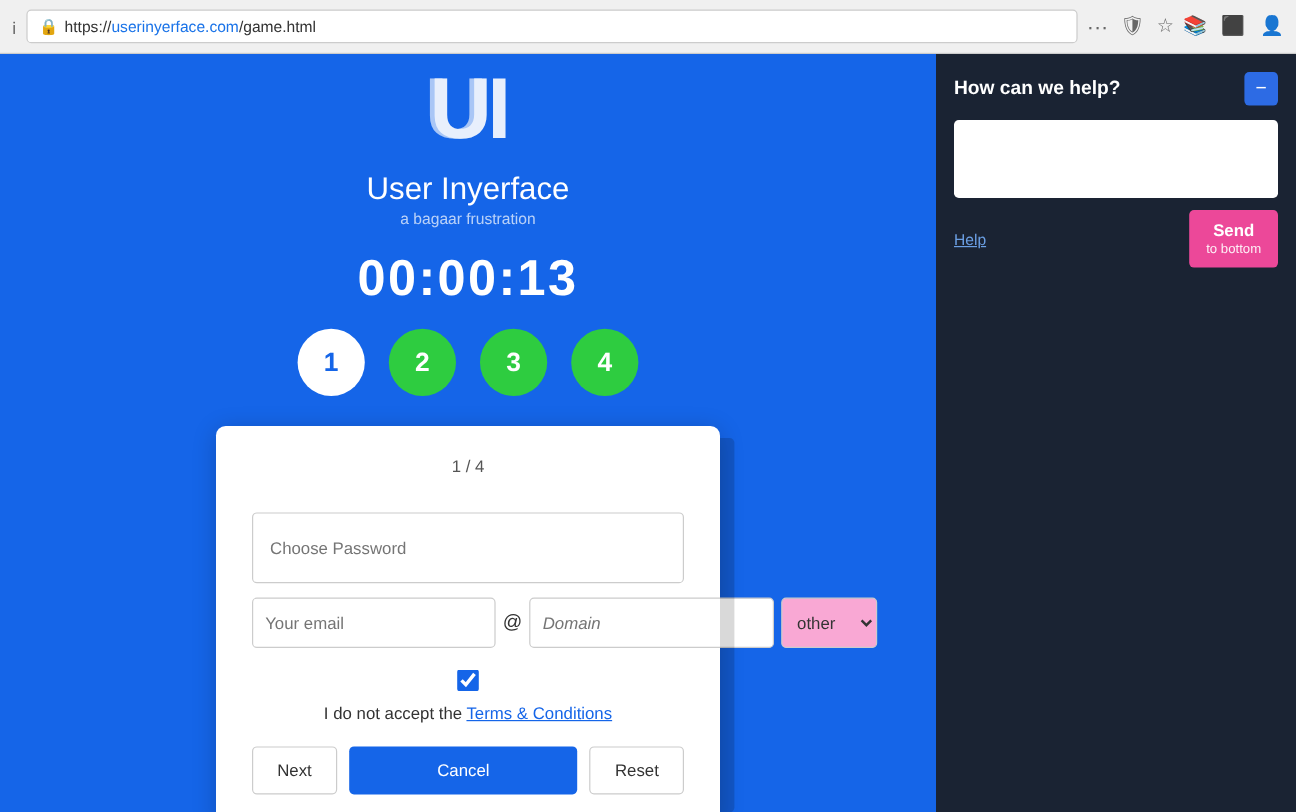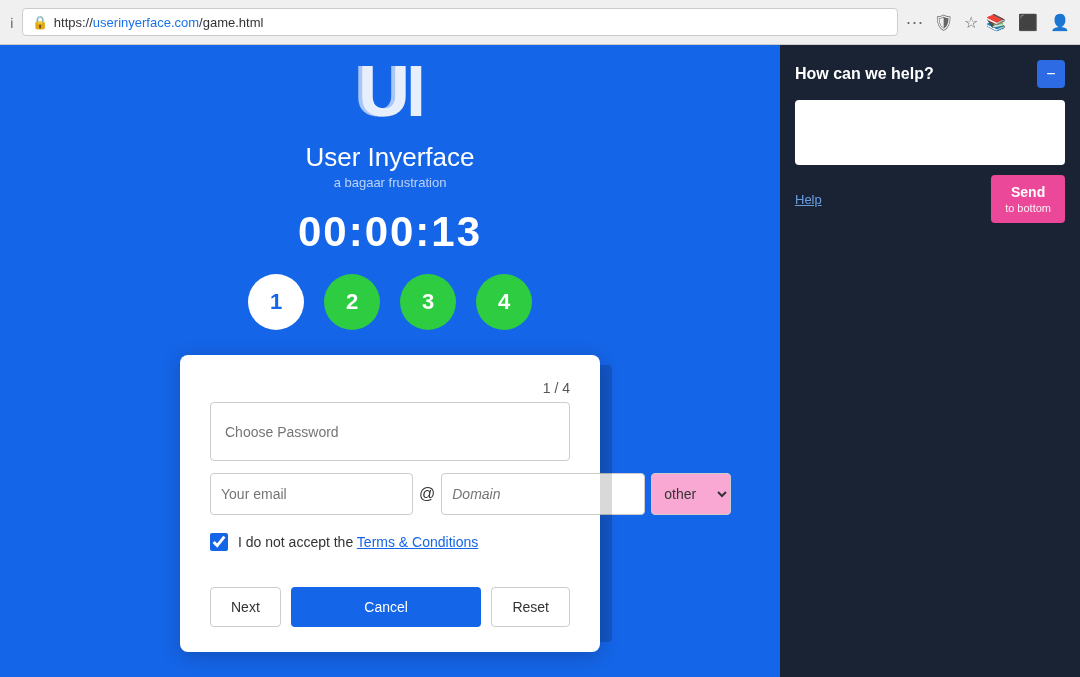--- a/index.html
+++ b/index.html
@@ -167,24 +167,24 @@
       position: absolute;
       right: -12px;
       top: 10px;
       bottom: 10px;
       width: 12px;
       background: rgba(0,0,0,0.15);
       border-radius: 0 4px 4px 0;
     }
 
     .form-page-indicator {
-      text-align: right;
+      text-align: center;
       font-size: 14px;
       color: #555;
-      margin-bottom: 6px;
+      margin-bottom: 31px;
     }
 
     .form-input {
       width: 100%;
       height: 59px;
       border: 1px solid #ccc;
       border-radius: 4px;
       padding: 0 14px;
       font-size: 14px;
       color: #999;
@@ -233,21 +233,22 @@
       background: #f9a8d4;
       cursor: pointer;
       min-width: 80px;
     }
 
     
     .checkbox-row {
       display: flex;
       align-items: center;
       gap: 10px;
-      margin-bottom: 36px;
+      margin-bottom: 20px;
+      flex-direction: column;
     }
     .checkbox-input {
       width: 18px;
       height: 18px;
       accent-color: #1565e8;
       cursor: pointer;
     }
     .checkbox-label {
       font-size: 14px;
       color: #333;

